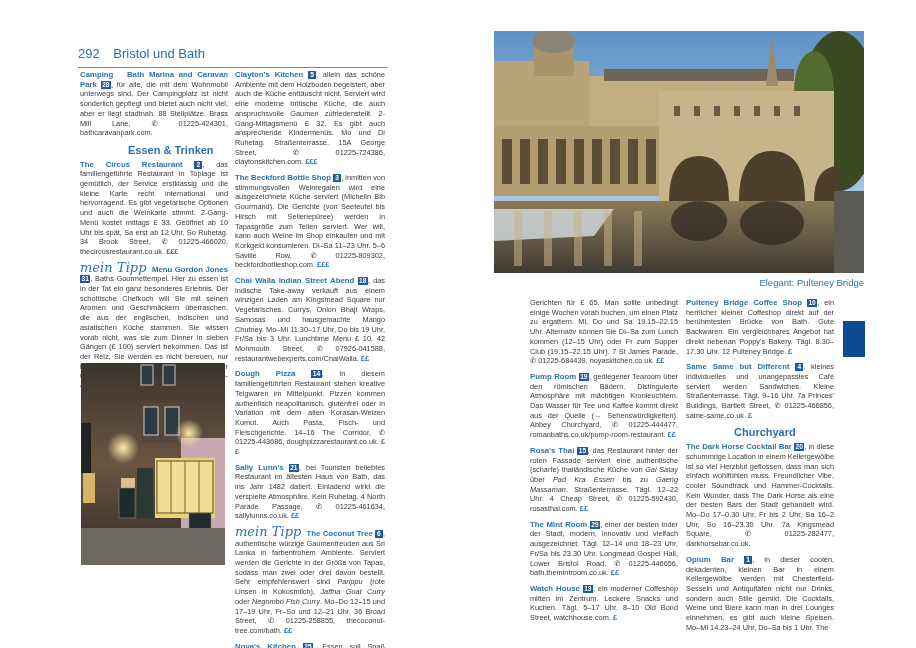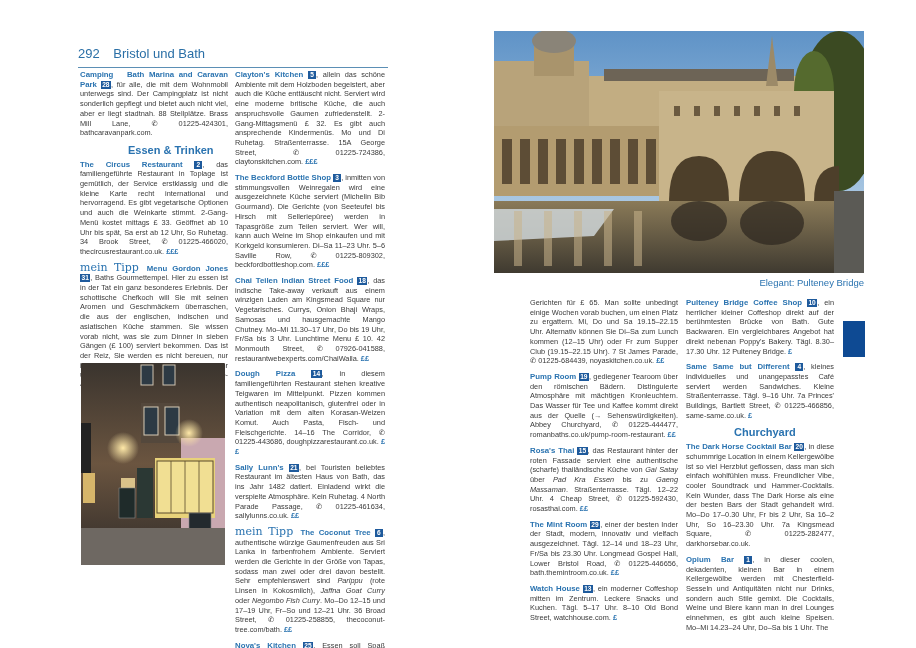--- a/index.html
+++ b/index.html
@@ -19,21 +19,21 @@
   .col-b { left:235px; top:70px; width:150px; }
   .col-c { left:530px; top:298px; width:148px; }
   .col-d { left:686px; top:298px; width:148px; }
 
   .entry { margin-bottom:6px; }
   .name { font-weight:bold; color:#2a73b0; font-size:7.8px; }
   .badge { display:inline-block; background:#1e5a9c; color:#fff; font-weight:bold; font-size:6.6px;
     line-height:8px; padding:0 1.5px; min-width:8px; text-align:center; vertical-align:0px; }
   .price { font-weight:bold; color:#2a73b0; }
   .it { font-style:italic; }
-  .tipp { color:#2a73b0; font-family:"DejaVu Serif", serif; font-size:11px; margin-right:3px; }
+  .tipp { color:#2a73b0; font-style:italic; font-family:"DejaVu Serif", serif; font-size:13px; margin-right:3px; }
   .section-h { font-size:11px; font-weight:bold; color:#2a73b0; margin:8px 0 4px 0;padding-left:48px; }
   .cat { color:#2a73b0; font-weight:bold; font-size:7.8px; }
 
   .photo-left { position:absolute; left:81px; top:363px; width:144px; height:202px; border-radius:1px; overflow:hidden; }
   .caption-left { position:absolute; left:81px; top:568px; width:150px; font-size:9.5px; line-height:12px; color:#2a73b0; }
 
   .photo-right { position:absolute; left:494px; top:31px; width:370px; height:242px; overflow:hidden; }
   .caption-right { position:absolute; left:680px; top:277px; width:184px; text-align:right; font-size:9.5px; color:#2a73b0; }
 
   .thumb-tab { position:absolute; left:843px; top:321px; width:22px; height:36px; background:#0e4a93; }
@@ -112,21 +112,21 @@
       <span class="name">Clayton's Kitchen</span>
       <span class="badge">5</span><span>, allein das schöne Ambiente mit dem Holzboden begeistert, aber auch die Küche enttäuscht nicht. Serviert wird eine moderne britische Küche, die auch anspruchsvolle Gaumen zufriedenstellt. 2-Gang-Mittagsmenü £ 32. Es gibt auch ansprechende Kindermenüs. Mo und Di Ruhetag. Straßenterrasse. 15A George Street, ✆ 01225-724386, claytonskitchen.com.</span>
       <span class="price">£££</span>
     </div>
     <div class="entry">
       <span class="name">The Beckford Bottle Shop</span>
       <span class="badge">3</span><span>, inmitten von stimmungsvollen Weinregalen wird eine ausgezeichnete Küche serviert (Michelin Bib Gourmand). Die Gerichte (von Seeteufel bis Hirsch mit Selleriepüree) werden in Tapasgröße zum Teilen serviert. Wer will, kann auch Weine im Shop einkaufen und mit Korkgeld konsumieren. Di–Sa 11–23 Uhr. 5–6 Saville Row, ✆ 01225-809302, beckfordbottleshop.com.</span>
       <span class="price">£££</span>
     </div>
     <div class="entry">
-      <span class="name">Chai Teilen Indian Street Food</span>
+      <span class="name">Chai Walla Indian Street Abend</span>
       <span class="badge">18</span><span>, das indische Take-away verkauft aus einem winzigen Laden am Kingsmead Square nur Vegetarisches. Currys, Onion Bhaji Wraps, Samosas und hausgemachte Mango Chutney. Mo–Mi 11.30–17 Uhr, Do bis 19 Uhr, Fr/Sa bis 3 Uhr. Lunchtime Menu £ 10. 42 Monmouth Street, ✆ 07926-041588, restaurantwebexperts.com/ChaiWalla.</span>
       <span class="price">££</span>
     </div>
     <div class="entry">
       <span class="name">Dough Pizza</span>
       <span class="badge">14</span><span>, in diesem familiengeführten Restaurant stehen kreative Teigwaren im Mittelpunkt. Pizzen kommen authentisch neapolitanisch, glutenfrei oder in Variation mit dem alten Korasan-Weizen Komut. Auch Pasta, Fisch- und Fleischgerichte. 14–16 The Corridor, ✆ 01225-443686, doughpizzarestaurant.co.uk.</span>
       <span class="price">££</span>
     </div>
     <div class="entry">
       <span class="name">Sally Lunn's</span>

